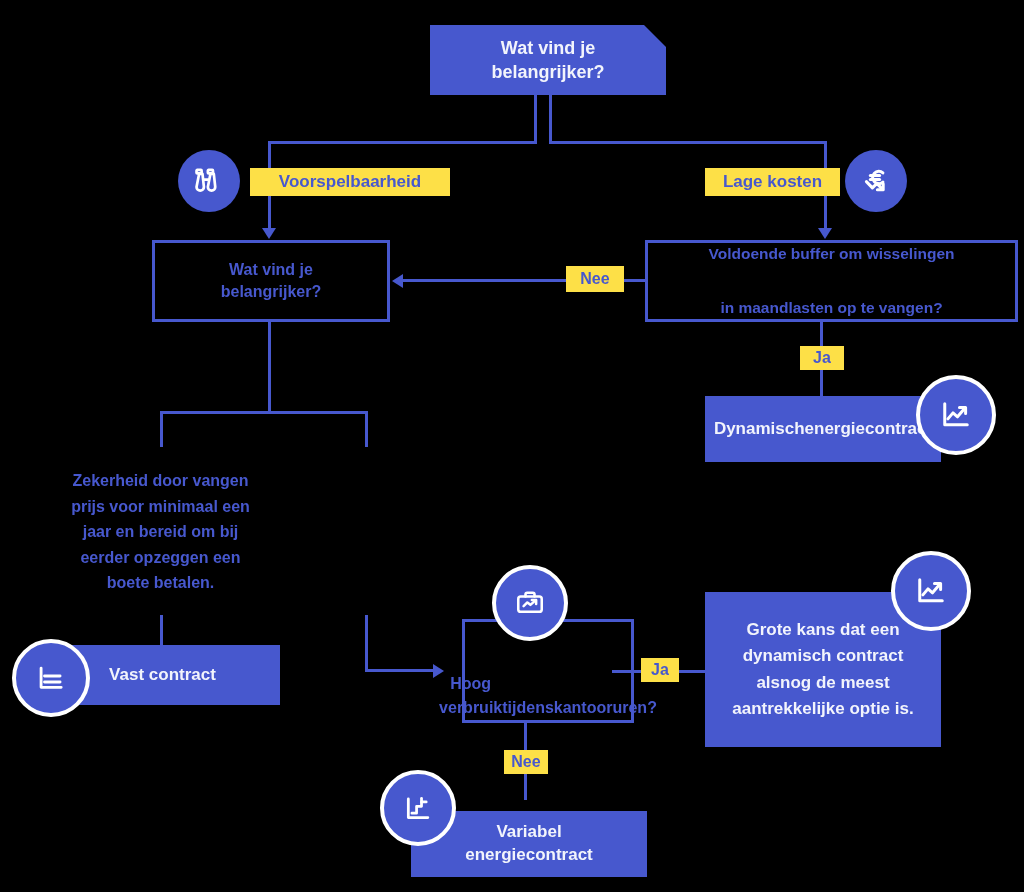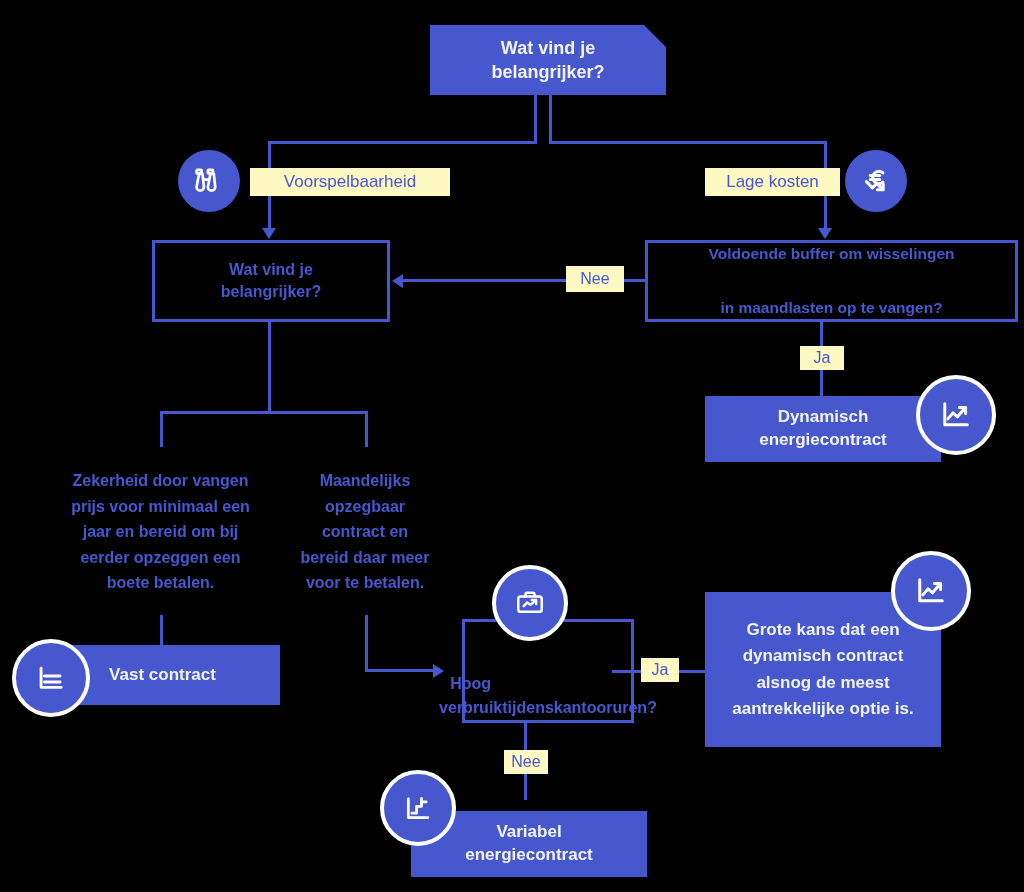--- a/index.html
+++ b/index.html
@@ -4,21 +4,21 @@
 <style>
   html,body{margin:0;padding:0;background:#000;}
   body{width:1024px;height:892px;overflow:hidden;font-family:"Liberation Sans",sans-serif;}
   #stage{position:relative;width:1024px;height:736px;background:#000000;}
 
   .node{position:absolute;box-sizing:border-box;display:flex;align-items:center;justify-content:center;text-align:center;}
   .filled{background:#4758CE;color:#F2F4FC;font-weight:700;}
   .outlined{border:3px solid #4758CE;color:#4758CE;font-weight:800;background:transparent;}
   .plain{color:#4758CE;font-weight:800;background:transparent;}
 
-  .edge-label{position:absolute;color:#4758CE;font-weight:400;background:#fef9c3;
+  .edge-label{position:absolute;color:#4758CE;font-weight:700;background:#fde047;
               display:flex;align-items:center;justify-content:center;z-index:6;}
 
   .ln{position:absolute;background:#4758CE;z-index:2;}
   .hln{height:3px;}
   .vln{width:3px;}
 
   .arrow{position:absolute;width:0;height:0;z-index:3;}
   .arr-down{border-left:7px solid transparent;border-right:7px solid transparent;border-top:11px solid #4758CE;}
   .arr-left{border-top:7px solid transparent;border-bottom:7px solid transparent;border-right:11px solid #4758CE;}
   .arr-right{border-top:7px solid transparent;border-bottom:7px solid transparent;border-left:11px solid #4758CE;}
@@ -93,42 +93,39 @@
   <div class="arrow arr-left" style="left:392px;top:274px;"></div>
   <div class="edge-label" style="left:566px;top:266px;width:58px;height:26px;font-size:16px;">
     <span>Nee</span>
   </div>
 
   <div class="ln vln" style="left:820px;top:322px;height:75px;"></div>
   <div class="edge-label" style="left:800px;top:346px;width:44px;height:24px;font-size:16px;">
     <span>Ja</span>
   </div>
 
-  <div class="node filled" style="left:705px;top:396px;width:236px;height:66px;font-size:17px;line-height:1.35;flex-direction:column;">
+  <div class="node filled" style="left:705px;top:396px;width:236px;height:66px;font-size:17px;line-height:1.35;flex-direction:row;">
     <span>Dynamisch</span>
     <span>energiecontract</span>
   </div>
   <div class="ibadge ring" style="left:916px;top:375px;width:72px;height:72px;">
     <svg width="36" height="36" viewBox="0 0 24 24" fill="none" stroke="#FFFFFF" stroke-width="2" stroke-linecap="round" stroke-linejoin="round">
       <path d="M4.5 4.5 V18.5 H19.5"></path>
       <path d="M6.6 14.6 L10 10.6 L13 13.2 L18 7.4"></path>
       <path d="M14.3 7.0 H18.4 V11.0"></path>
     </svg>
   </div>
 
   <div class="ln vln" style="left:268px;top:322px;height:92px;"></div>
   <div class="ln hln" style="left:160px;top:411px;width:208px;"></div>
   <div class="ln vln" style="left:160px;top:411px;height:36px;"></div>
   <div class="ln vln" style="left:365px;top:411px;height:36px;"></div>
 
   <div class="node plain" style="left:58px;top:452px;width:205px;height:160px;font-size:16px;line-height:1.6;padding:0 2px;">
     <span>Zekerheid door vangen prijs voor minimaal een jaar en bereid om bij eerder opzeggen een boete betalen.</span>
-  </div>
-  <div class="node plain" style="left:295px;top:452px;width:140px;height:160px;font-size:16px;line-height:1.6;padding:0 2px;">
-    <span>Maandelijks opzegbaar contract en bereid daar meer voor te betalen.</span>
   </div>
 
   <div class="ln vln" style="left:160px;top:615px;height:30px;"></div>
 
   <div class="node filled" style="left:45px;top:645px;width:235px;height:60px;font-size:17px;">
     <span>Vast contract</span>
   </div>
   <div class="ibadge ring" style="left:12px;top:639px;width:70px;height:70px;">
     <svg width="34" height="34" viewBox="0 0 24 24" fill="none" stroke="#FFFFFF" stroke-width="2" stroke-linecap="round" stroke-linejoin="round">
       <path d="M5 5 V18.6 H19.2"></path>

